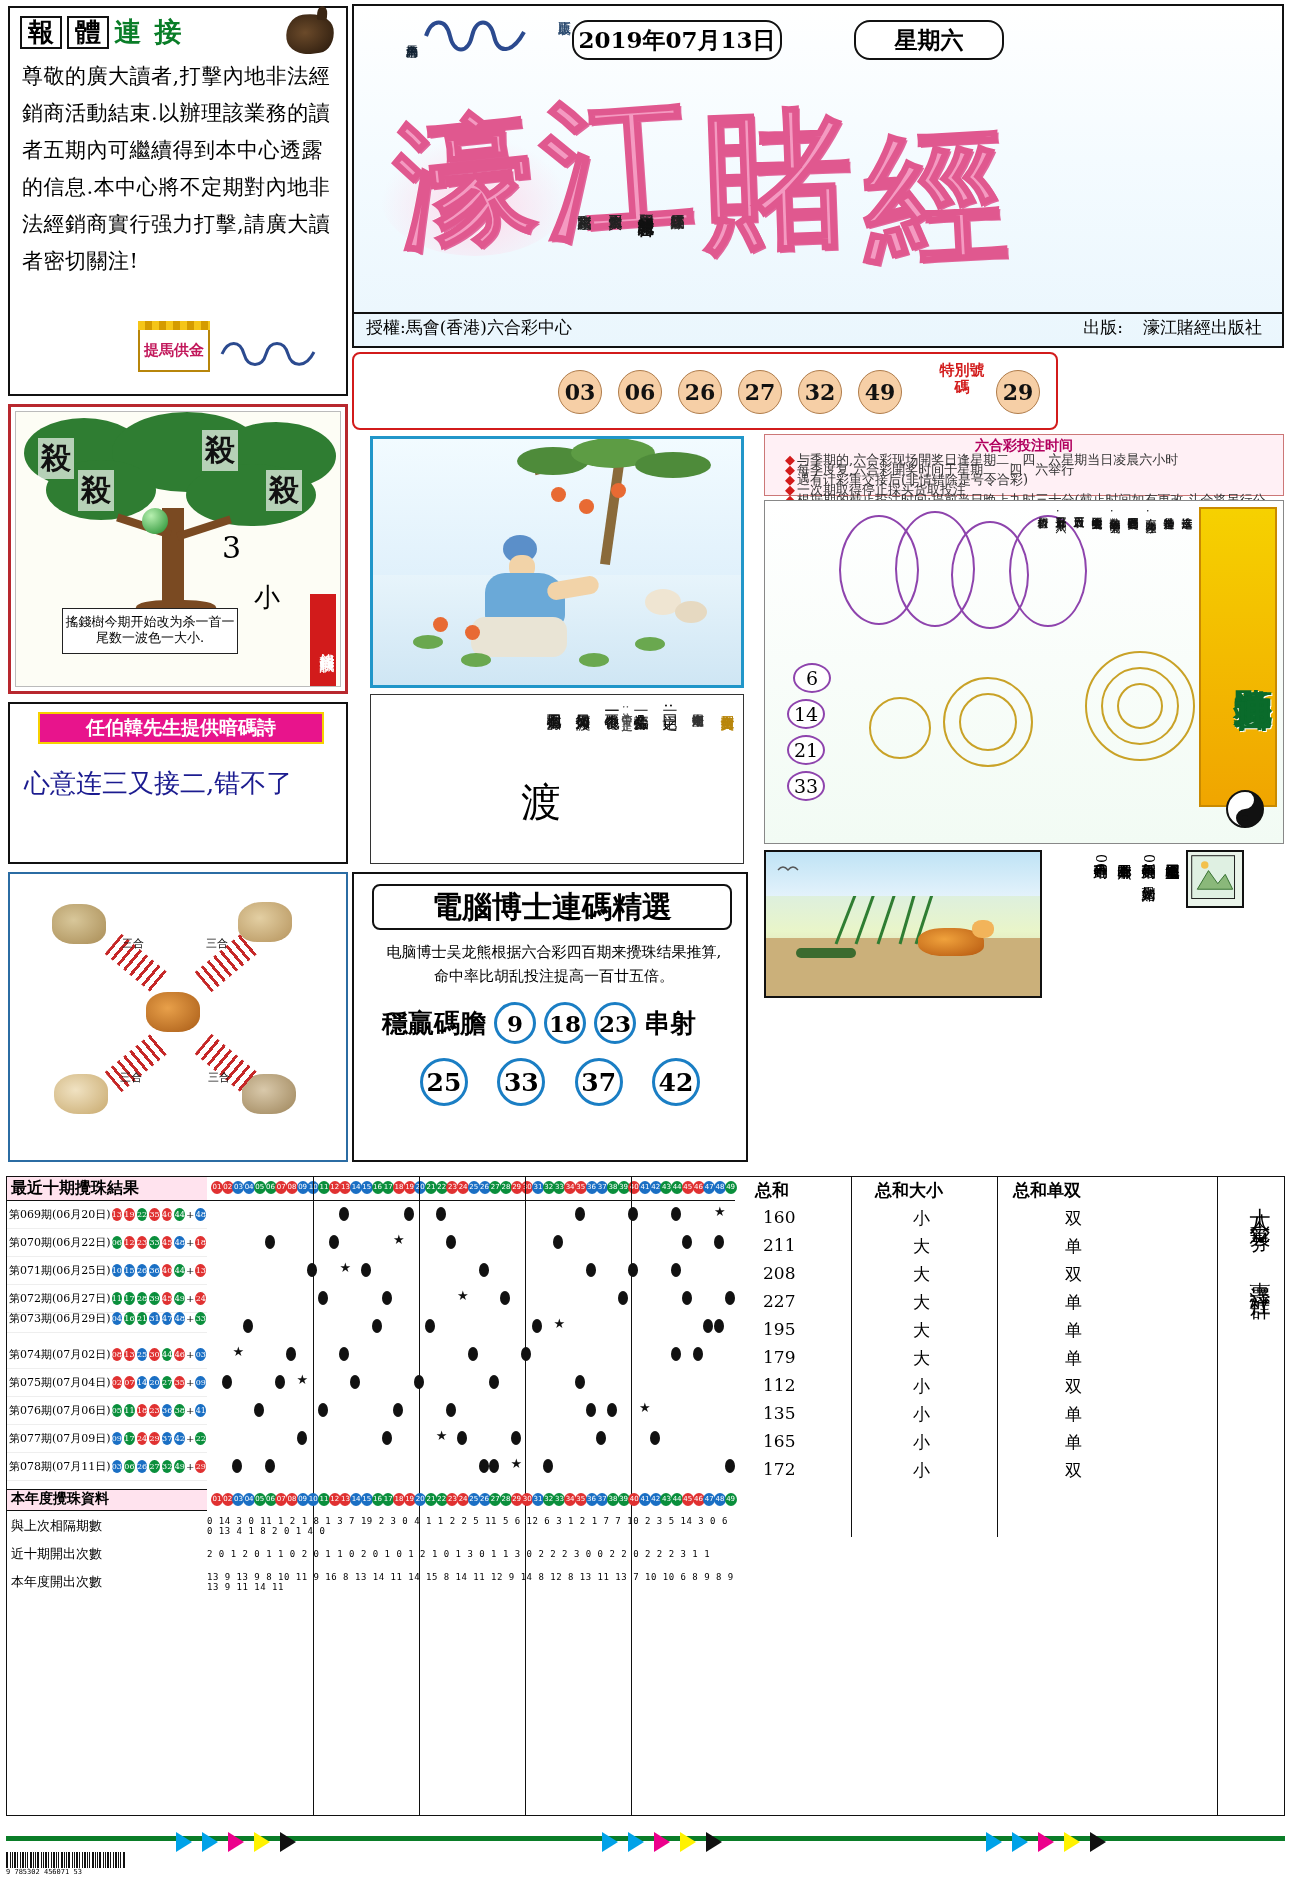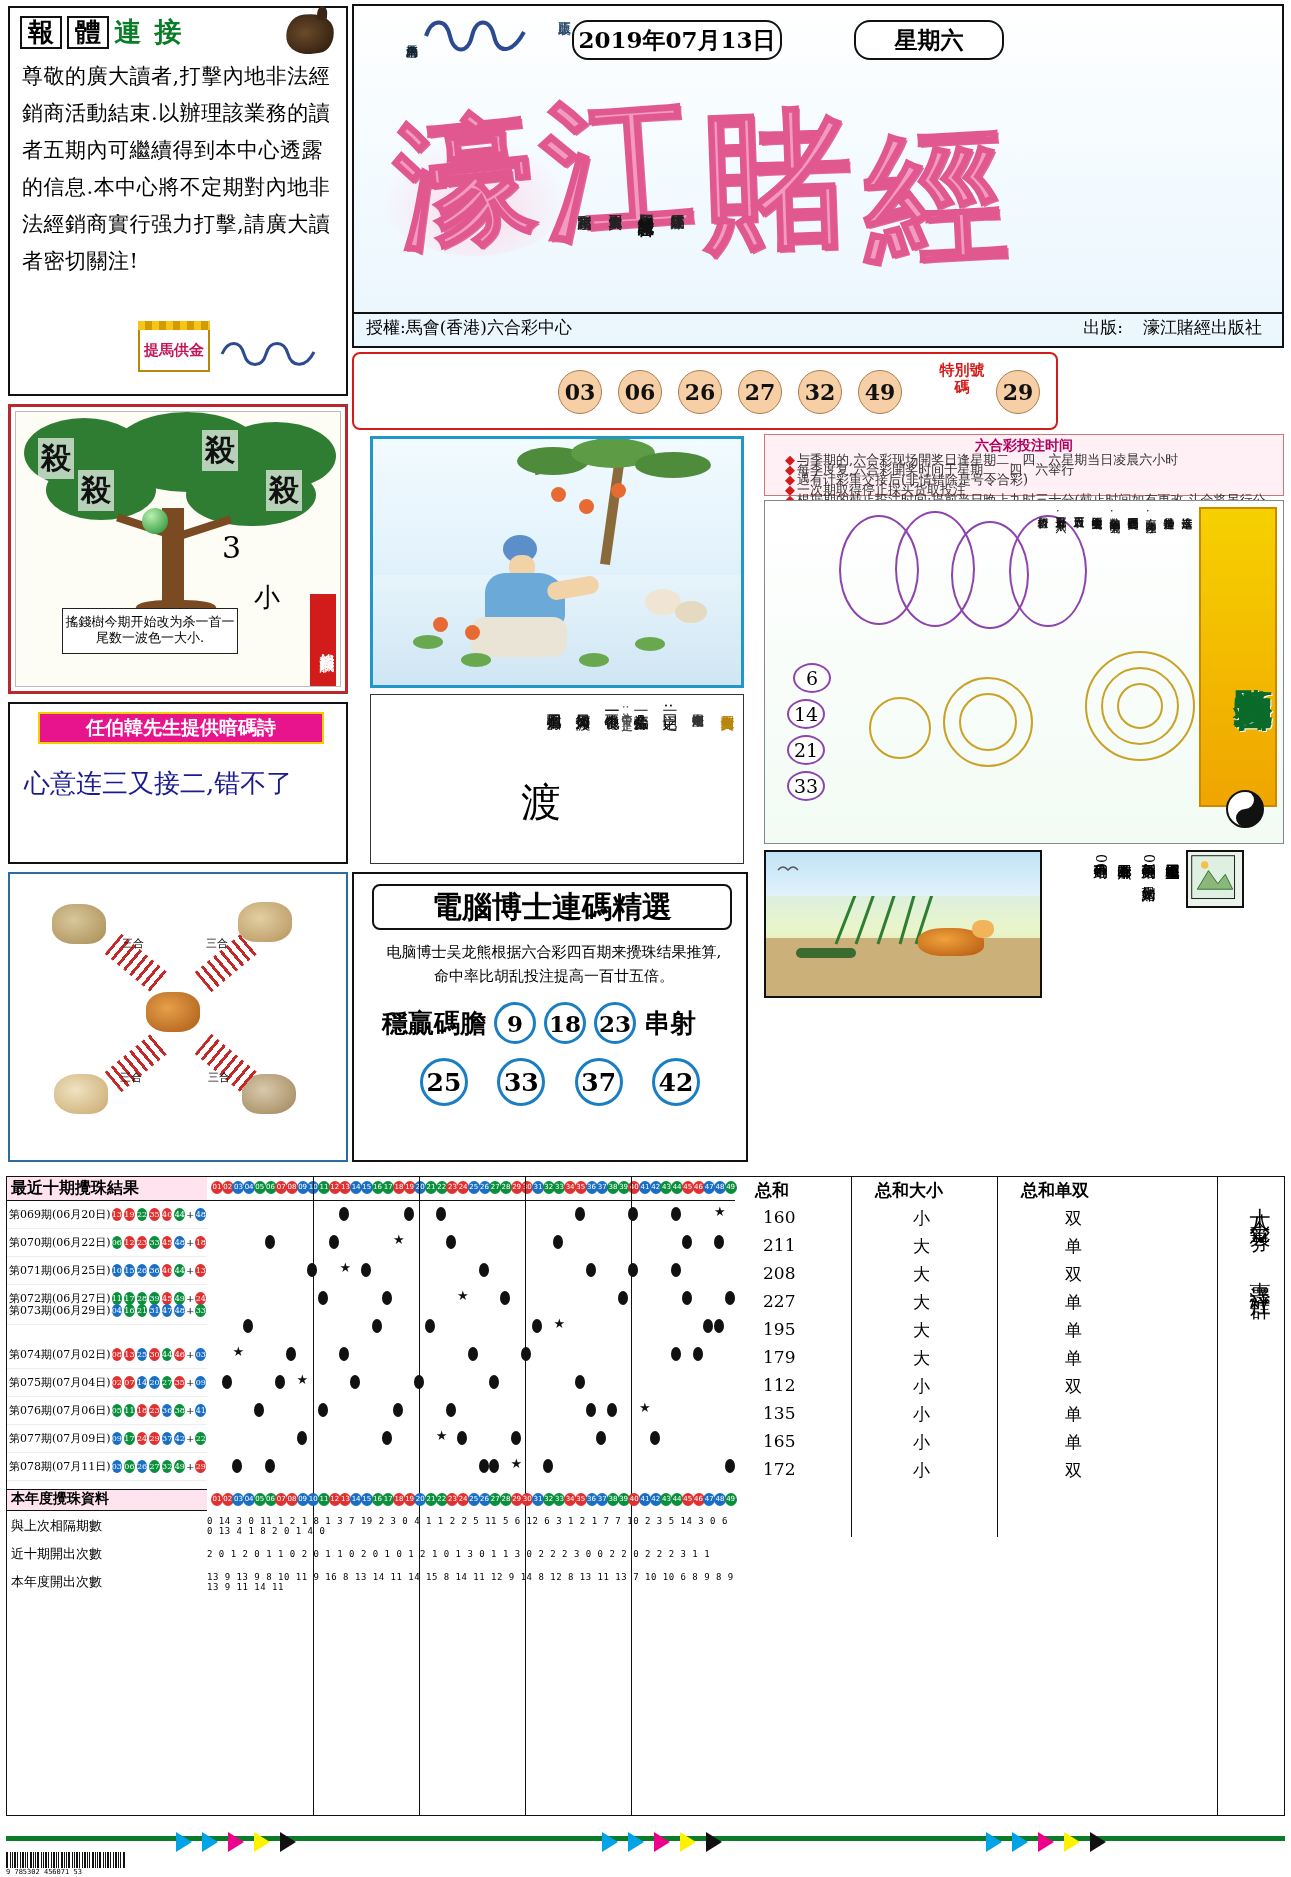--- a/index.html
+++ b/index.html
@@ -738,21 +738,21 @@
           <span>(06月27日)</span>
           <span class="mini-ball" style="background:#0a8f3c">11</span>
           <span class="mini-ball" style="background:#0a8f3c">17</span>
           <span class="mini-ball" style="background:#0a8f3c">28</span>
           <span class="mini-ball" style="background:#0a8f3c">39</span>
           <span class="mini-ball" style="background:#e03131">45</span>
           <span class="mini-ball" style="background:#0a8f3c">49</span>
           <span style="font-size:10px">+</span>
           <span class="mini-ball" style="background:#e03131">24</span>
         </div>
-      <div class="row-label" style="top:120px;" id="r4">
+      <div class="row-label" style="top:128px;" id="r4">
           <span>第073期</span>
           <span>(06月29日)</span>
           <span class="mini-ball" style="background:#1a6fc4">04</span>
           <span class="mini-ball" style="background:#0a8f3c">16</span>
           <span class="mini-ball" style="background:#0a8f3c">21</span>
           <span class="mini-ball" style="background:#1a6fc4">31</span>
           <span class="mini-ball" style="background:#1a6fc4">47</span>
           <span class="mini-ball" style="background:#1a6fc4">48</span>
           <span style="font-size:10px">+</span>
           <span class="mini-ball" style="background:#0a8f3c">33</span>
@@ -1006,21 +1006,21 @@
           <span class="hdr-num" style="left:485.5px;top:316px;background:#e03131">46</span>
           <span class="hdr-num" style="left:496.2px;top:316px;background:#1a6fc4">47</span>
           <span class="hdr-num" style="left:506.9px;top:316px;background:#1a6fc4">48</span>
           <span class="hdr-num" style="left:517.6px;top:316px;background:#0a8f3c">49</span>
         </div>
       </div>
 
     <div id="sums">
       <div class="sum-head" style="left:20px">总和</div>
       <div class="sum-head" style="left:140px">总和大小</div>
-      <div class="sum-head" style="left:286px">总和单双</div>
+      <div class="sum-head" style="left:278px">总和单双</div>
       <div id="sum-sep1"></div>
       <div id="sum-sep2"></div>
       <div id="sum-body">
           <span class="sum-val" style="left:28px;top:30px">160</span>
           <span class="sum-val" style="left:178px;top:30px">小</span>
           <span class="sum-val" style="left:330px;top:30px">双</span>
           <span class="sum-val" style="left:28px;top:58px">211</span>
           <span class="sum-val" style="left:178px;top:58px">大</span>
           <span class="sum-val" style="left:330px;top:58px">单</span>
           <span class="sum-val" style="left:28px;top:86px">208</span>

